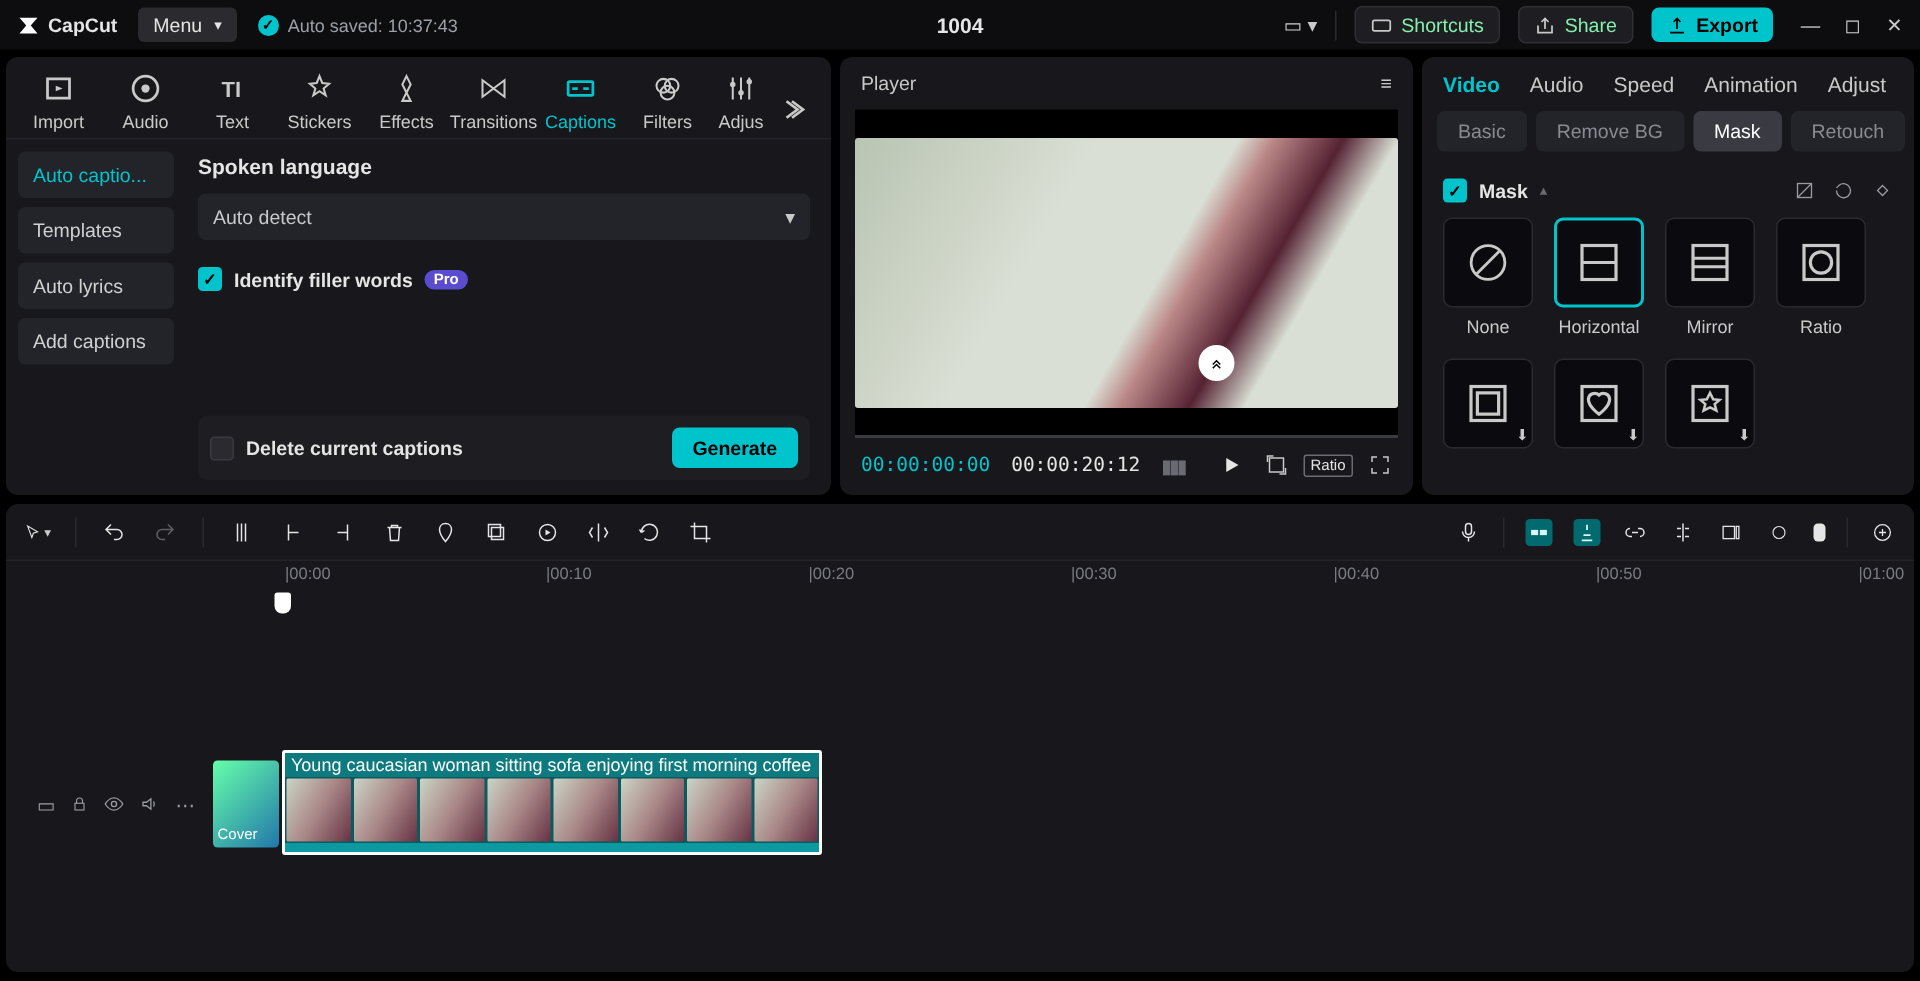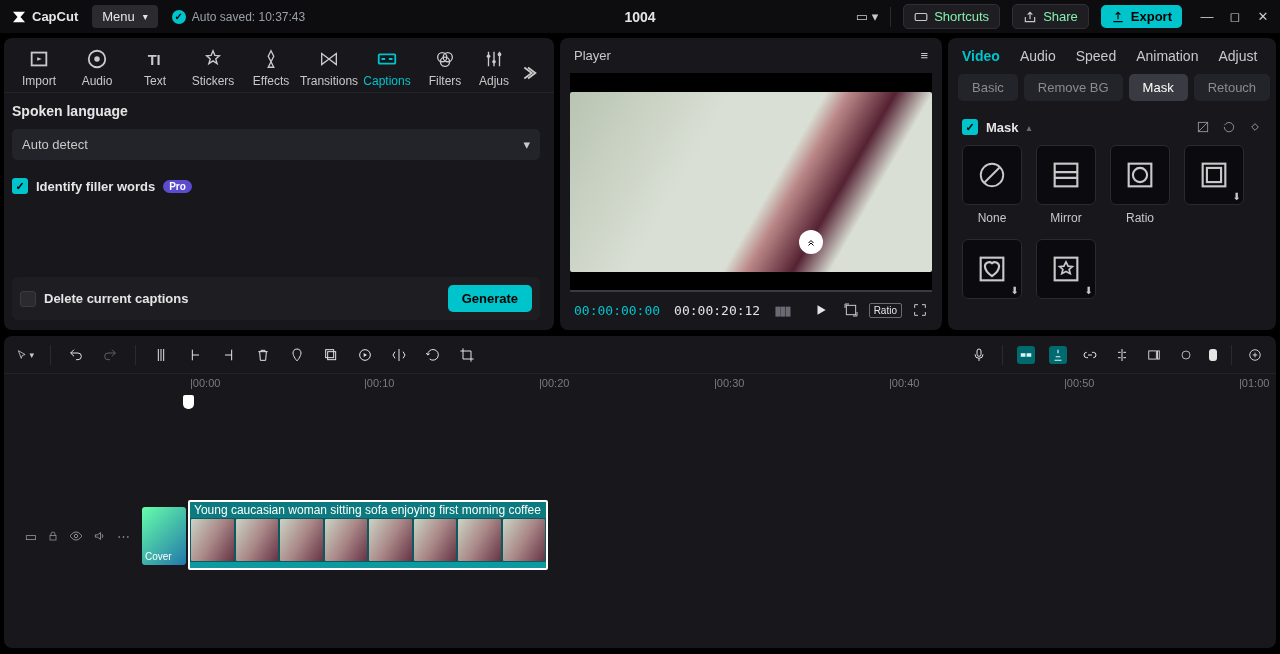--- a/index.html
+++ b/index.html
@@ -214,20 +214,26 @@
         </div>
       <div class="tool cut">
           <svg viewBox="0 0 24 24" width="16" height="16">
             <path d="M8 6l8 6-8 6" fill="none" stroke="currentColor" stroke-width="2"></path>
             <path d="M12 6l8 6-8 6" fill="none" stroke="currentColor" stroke-width="2"></path>
           </svg>
         </div>
     </div>
 
     <div class="left-body">
+      <div class="cap-sidebar">
+        <div class="cap-tab active">Auto captio...</div>
+        <div class="cap-tab">Templates</div>
+        <div class="cap-tab">Auto lyrics</div>
+        <div class="cap-tab">Add captions</div>
+      </div>
       <div class="cap-form">
         <div class="form-label">Spoken language</div>
         <div class="select">
           <span>Auto detect</span>
           <span>▾</span>
         </div>
         <div class="chk-row">
           <span class="chk">✓</span>
           <span style="font-weight:600">Identify filler words</span>
           <span class="pro">Pro</span>
@@ -324,20 +330,29 @@
     </div>
     <div class="mask-grid">
       <div class="mask-item">
           <div class="mask-thumb">
             <svg width="30" height="30" viewBox="0 0 24 24">
               <circle cx="12" cy="12" r="9" fill="none" stroke="#c9c9c9" stroke-width="1.5"></circle>
               <path d="M6 18L18 6" stroke="#c9c9c9" stroke-width="1.5"></path>
             </svg>
           </div>
           <span class="mask-lbl">None</span>
+        </div>
+      <div class="mask-item">
+          <div class="mask-thumb sel">
+            <svg width="34" height="34" viewBox="0 0 24 24">
+              <rect x="4" y="4" width="16" height="16" fill="none" stroke="#c9c9c9" stroke-width="1.5"></rect>
+              <path d="M4 12h16" stroke="#c9c9c9" stroke-width="1.5"></path>
+            </svg>
+          </div>
+          <span class="mask-lbl">Horizontal</span>
         </div>
       <div class="mask-item">
           <div class="mask-thumb">
             <svg width="34" height="34" viewBox="0 0 24 24">
               <rect x="4" y="4" width="16" height="16" fill="none" stroke="#c9c9c9" stroke-width="1.5"></rect>
               <path d="M4 10h16M4 14h16" stroke="#c9c9c9" stroke-width="1.5"></path>
             </svg>
           </div>
           <span class="mask-lbl">Mirror</span>
         </div>

